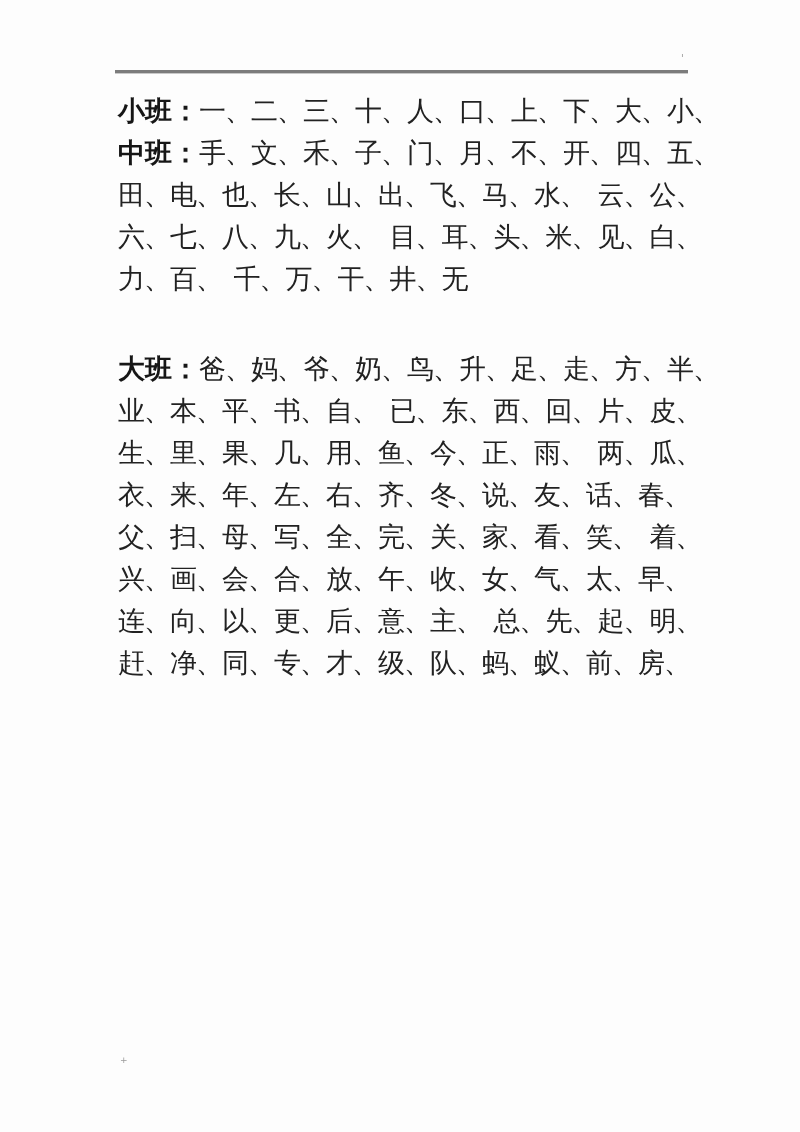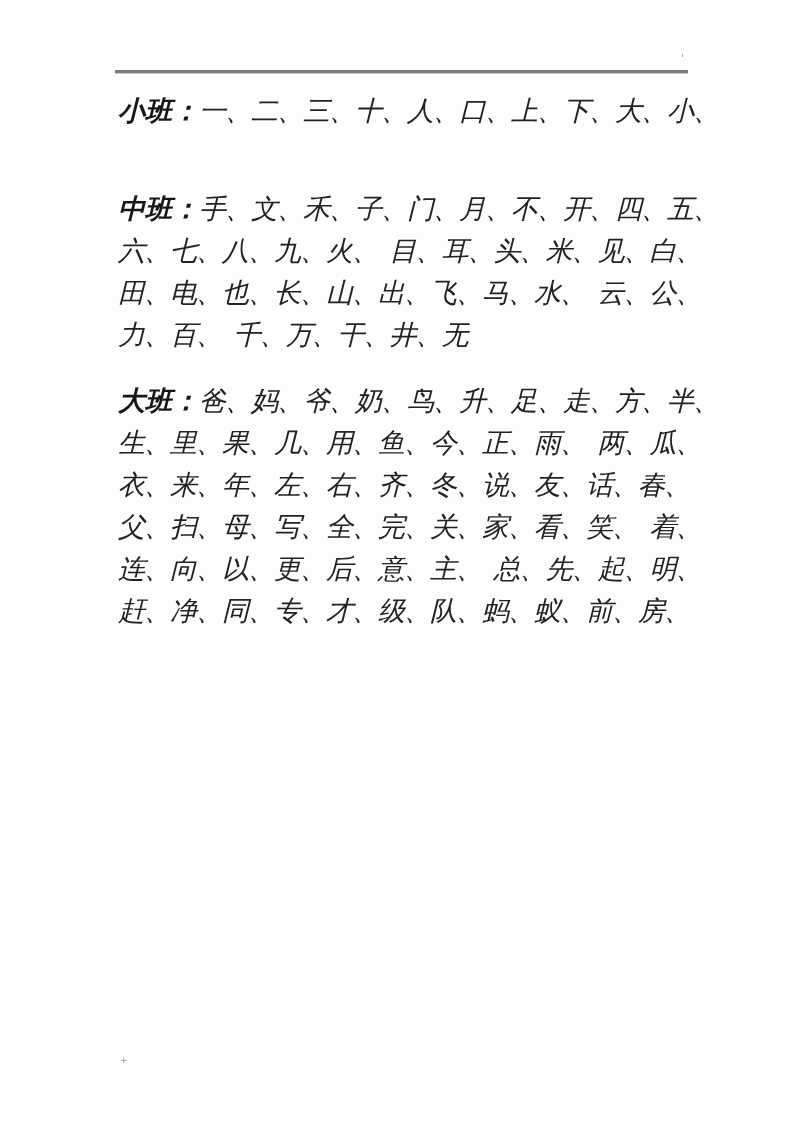--- a/index.html
+++ b/index.html
@@ -40,30 +40,29 @@
     margin: 0 0 18px 0;
     font-size: 50px;
     line-height: 60px;
     font-weight: 700;
     letter-spacing: 2px;
     text-align: center;
     color: #111111;
     font-family: "Liberation Sans", "DejaVu Sans", sans-serif;
   }
   .section { margin: 0; }
-  .section.zhongban { margin-top: 56px; }
-  .section.daban   { margin-top: 24px; }
+  .section.zhongban { }
+  .section.daban   { margin-top: 48px; }
   .char-line {
     margin: 0;
     font-size: 27px;
     line-height: 42px;
     letter-spacing: -1px;
     white-space: pre;
     color: #222222;
-    font-style: italic;
   }
   .section-label {
     font-weight: 700;
     font-size: 27px;
     letter-spacing: 0;
     color: #161616;
     font-family: "Liberation Sans", "DejaVu Sans", sans-serif;
   }
 </style>
 </head>
@@ -75,27 +74,29 @@
   <span class="artifact top-right">'</span>
   <span class="artifact bottom-left">+</span>
 
 
   <div class="section xiaoban">
     <p class="char-line"><span class="section-label">小班：</span><span>一、二、三、十、人、口、上、下、大、小、</span></p>
   </div>
 
   <div class="section zhongban">
     <p class="char-line"><span class="section-label">中班：</span><span>手、文、禾、子、门、月、不、开、四、五、</span></p>
+    <p class="char-line">田、电、也、长、山、出、飞、马、水、  云、公、</p>
     <p class="char-line">六、七、八、九、火、  目、耳、头、米、见、白、</p>
-    <p class="char-line">田、电、也、长、山、出、飞、马、水、  云、公、</p>
     <p class="char-line">力、百、  千、万、干、井、无</p>
   </div>
 
   <div class="section daban">
     <p class="char-line"><span class="section-label">大班：</span><span>爸、妈、爷、奶、鸟、升、足、走、方、半、</span></p>
+    <p class="char-line">业、本、平、书、自、  已、东、西、回、片、皮、</p>
     <p class="char-line">生、里、果、几、用、鱼、今、正、雨、  两、瓜、</p>
     <p class="char-line">衣、来、年、左、右、齐、冬、说、友、话、春、</p>
     <p class="char-line">父、扫、母、写、全、完、关、家、看、笑、  着、</p>
+    <p class="char-line">兴、画、会、合、放、午、收、女、气、太、早、</p>
     <p class="char-line">连、向、以、更、后、意、主、  总、先、起、明、</p>
     <p class="char-line">赶、净、同、专、才、级、队、蚂、蚁、前、房、</p>
   </div>
 
 </div>
 
 </body></html>

